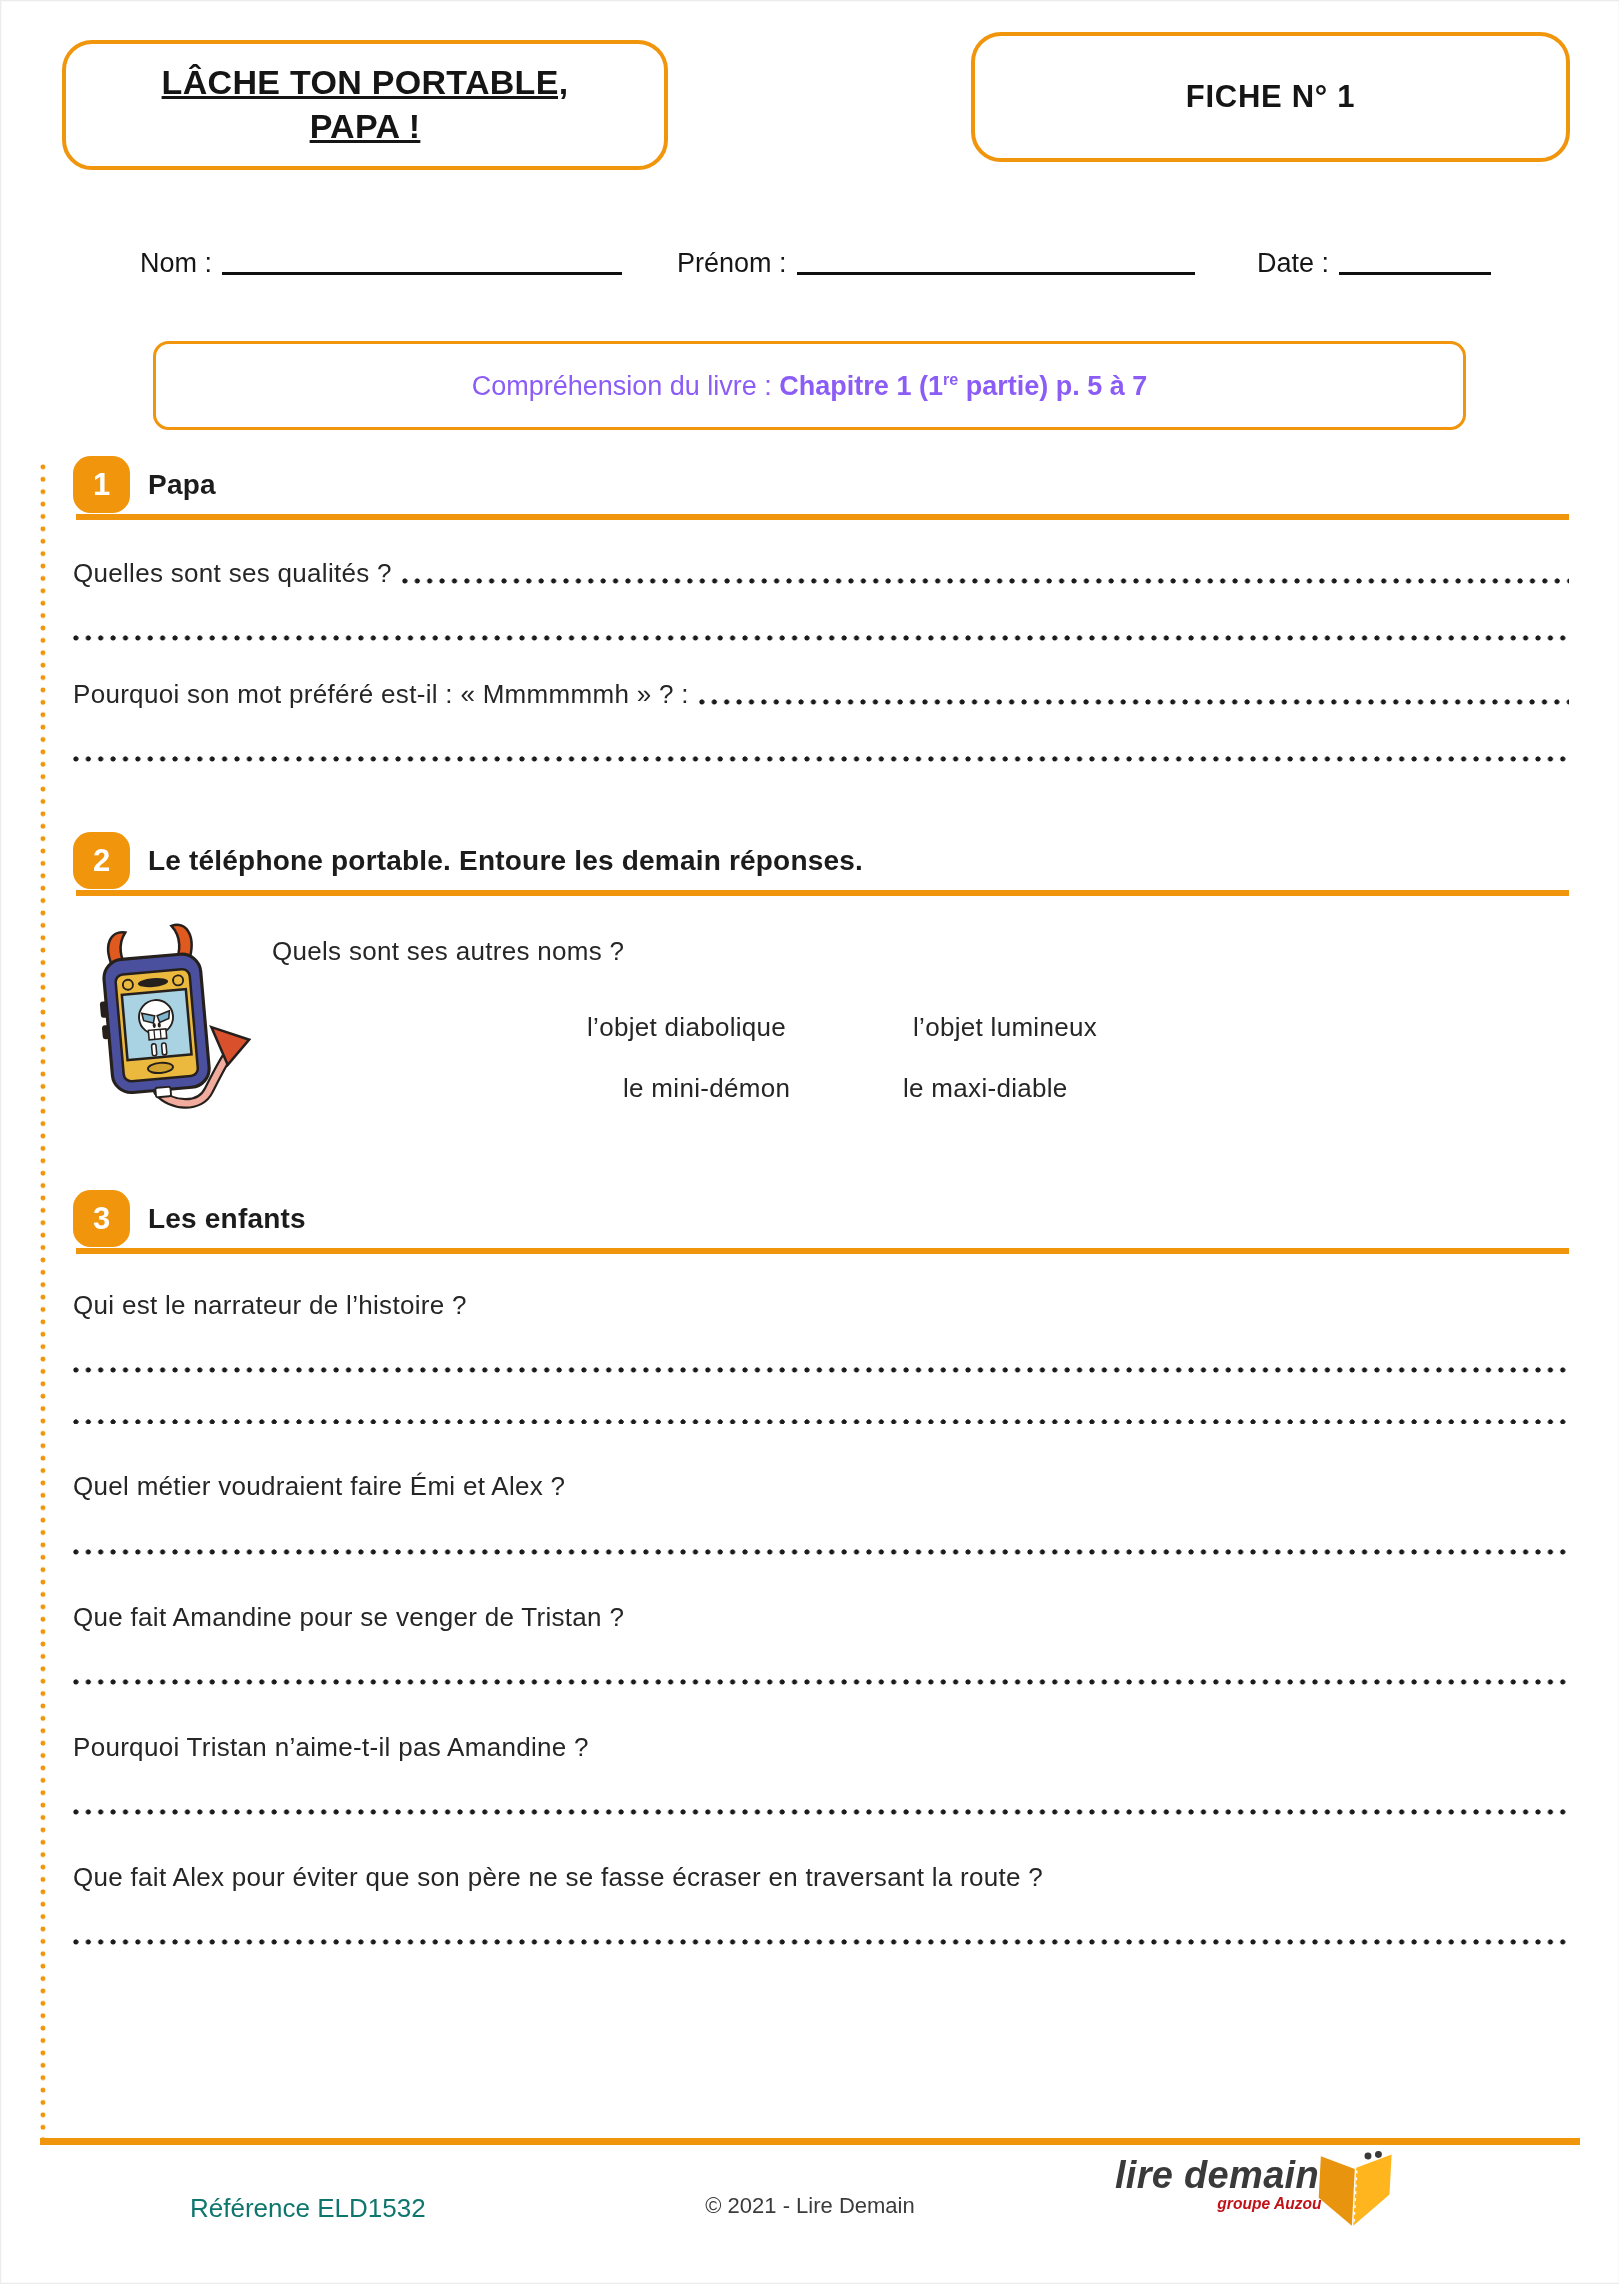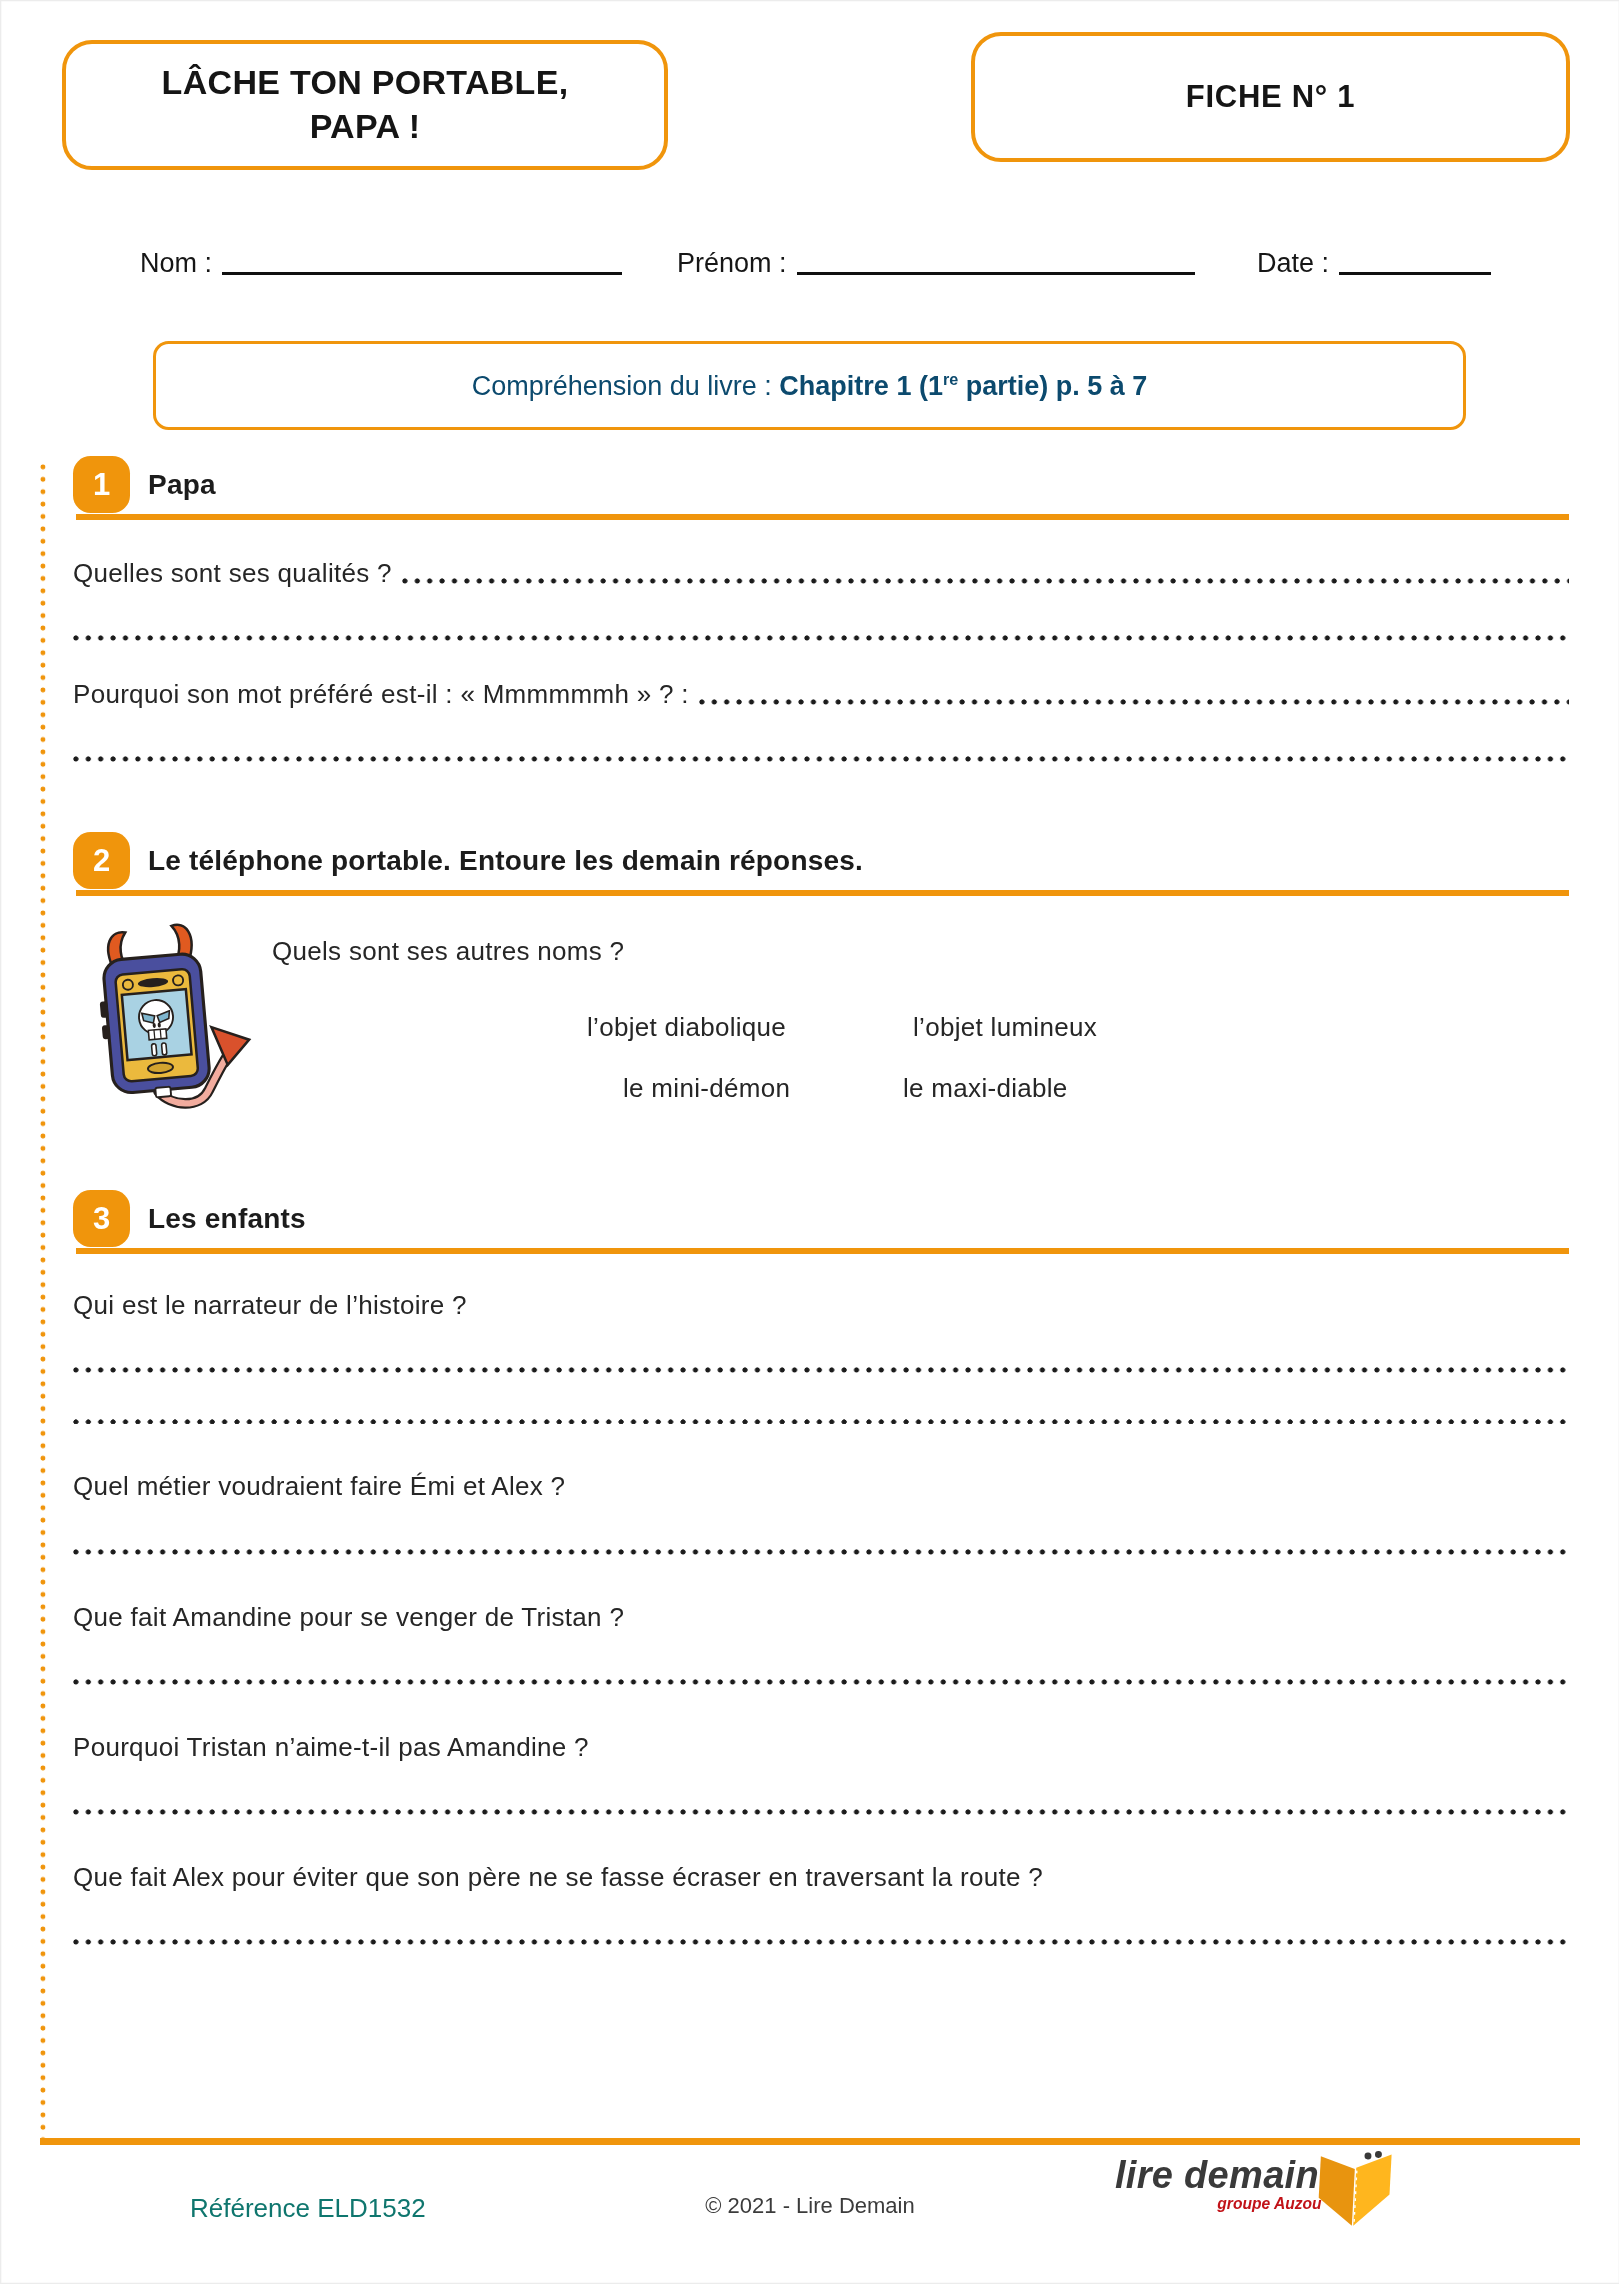--- a/index.html
+++ b/index.html
@@ -6,35 +6,35 @@
   .page{
     position:relative;width:1620px;height:2284px;background:#fff;
     font-family:"Liberation Sans",sans-serif;color:#2a2a2a;overflow:hidden;
     box-shadow:inset 0 0 0 1.3px #ececec;
   }
   
   .obox{position:absolute;border:4.6px solid #F0950C;border-radius:30px;background:#fff;
         display:flex;align-items:center;justify-content:center;text-align:center;}
   .title-box{left:62px;top:40px;width:598px;height:122px;}
   .title-box span{display:inline-block;max-width:430px;font-weight:bold;font-size:34px;
-                  line-height:1.28;color:#151515;letter-spacing:0.3px;}
+                  line-height:1.28;color:#151515;letter-spacing:0.3px;text-decoration:underline;}
   .fiche-box{left:971px;top:32px;width:591px;height:122px;}
   .fiche-box span{font-weight:bold;font-size:31px;color:#151515;letter-spacing:0.7px;}
   
   .identity{position:absolute;left:140px;top:249px;right:130px;display:flex;align-items:flex-end;font-size:27px;color:#161616;}
   .id-group{display:flex;align-items:flex-end;}
   .id-nom{flex:0 0 482px;}
   .id-prenom{flex:0 0 518px;margin-left:55px;}
   .id-date{flex:0 0 234px;margin-left:62px;}
   .id-label{white-space:nowrap;line-height:1.1;}
   .id-line{flex:1;border-bottom:3.9px solid #101010;height:1.3px;margin-left:10.4px;margin-bottom:3.9px;}
   
   .banner{position:absolute;left:153px;top:341px;width:1307px;height:83px;
           border:3.9px solid #F0950C;border-radius:15.6px;display:flex;align-items:center;
-          justify-content:center;font-size:27px;color:#0c4a6e;}
+          justify-content:center;font-size:27px;color:#8b5cf6;}
   .banner b{font-weight:bold;}
   .banner sup{font-size:.6em;}
   
   .vline{position:absolute;left:40px;top:464px;width:5.9px;height:1675px;
          background-image:radial-gradient(circle at 2.9px 2.9px,#F0950C 2.2px,transparent 2.7px);
          background-size:5.9px 12.4px;background-repeat:repeat-y;}
   .bottom-rule{position:absolute;left:40px;right:40px;top:2138px;height:6.5px;background:#F0950C;}
   
   .section{position:absolute;left:73px;right:51px;}
   .sec1{top:456px;} .sec2{top:832px;} .sec3{top:1190px;}

